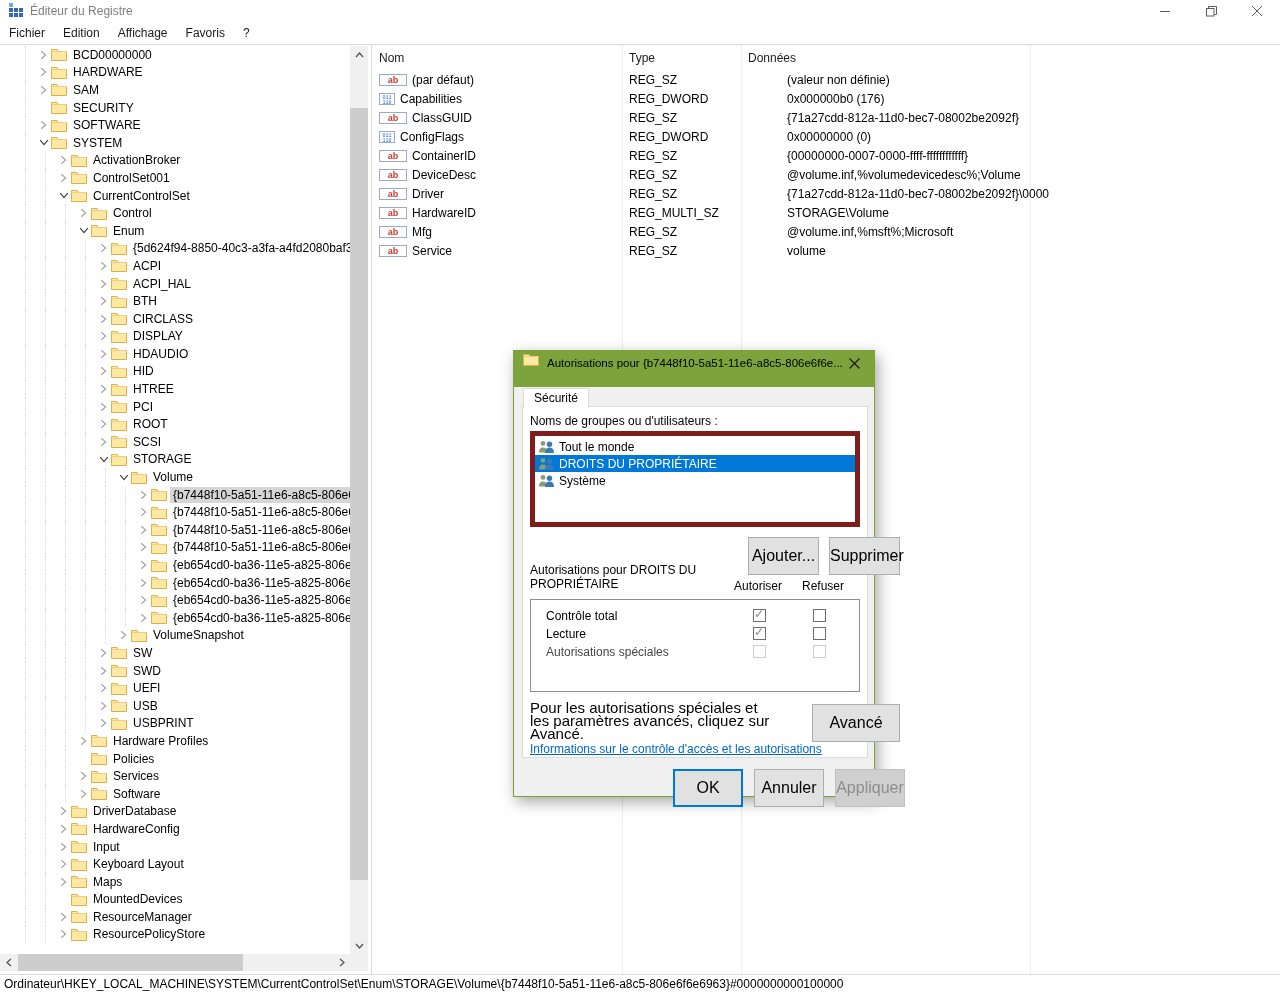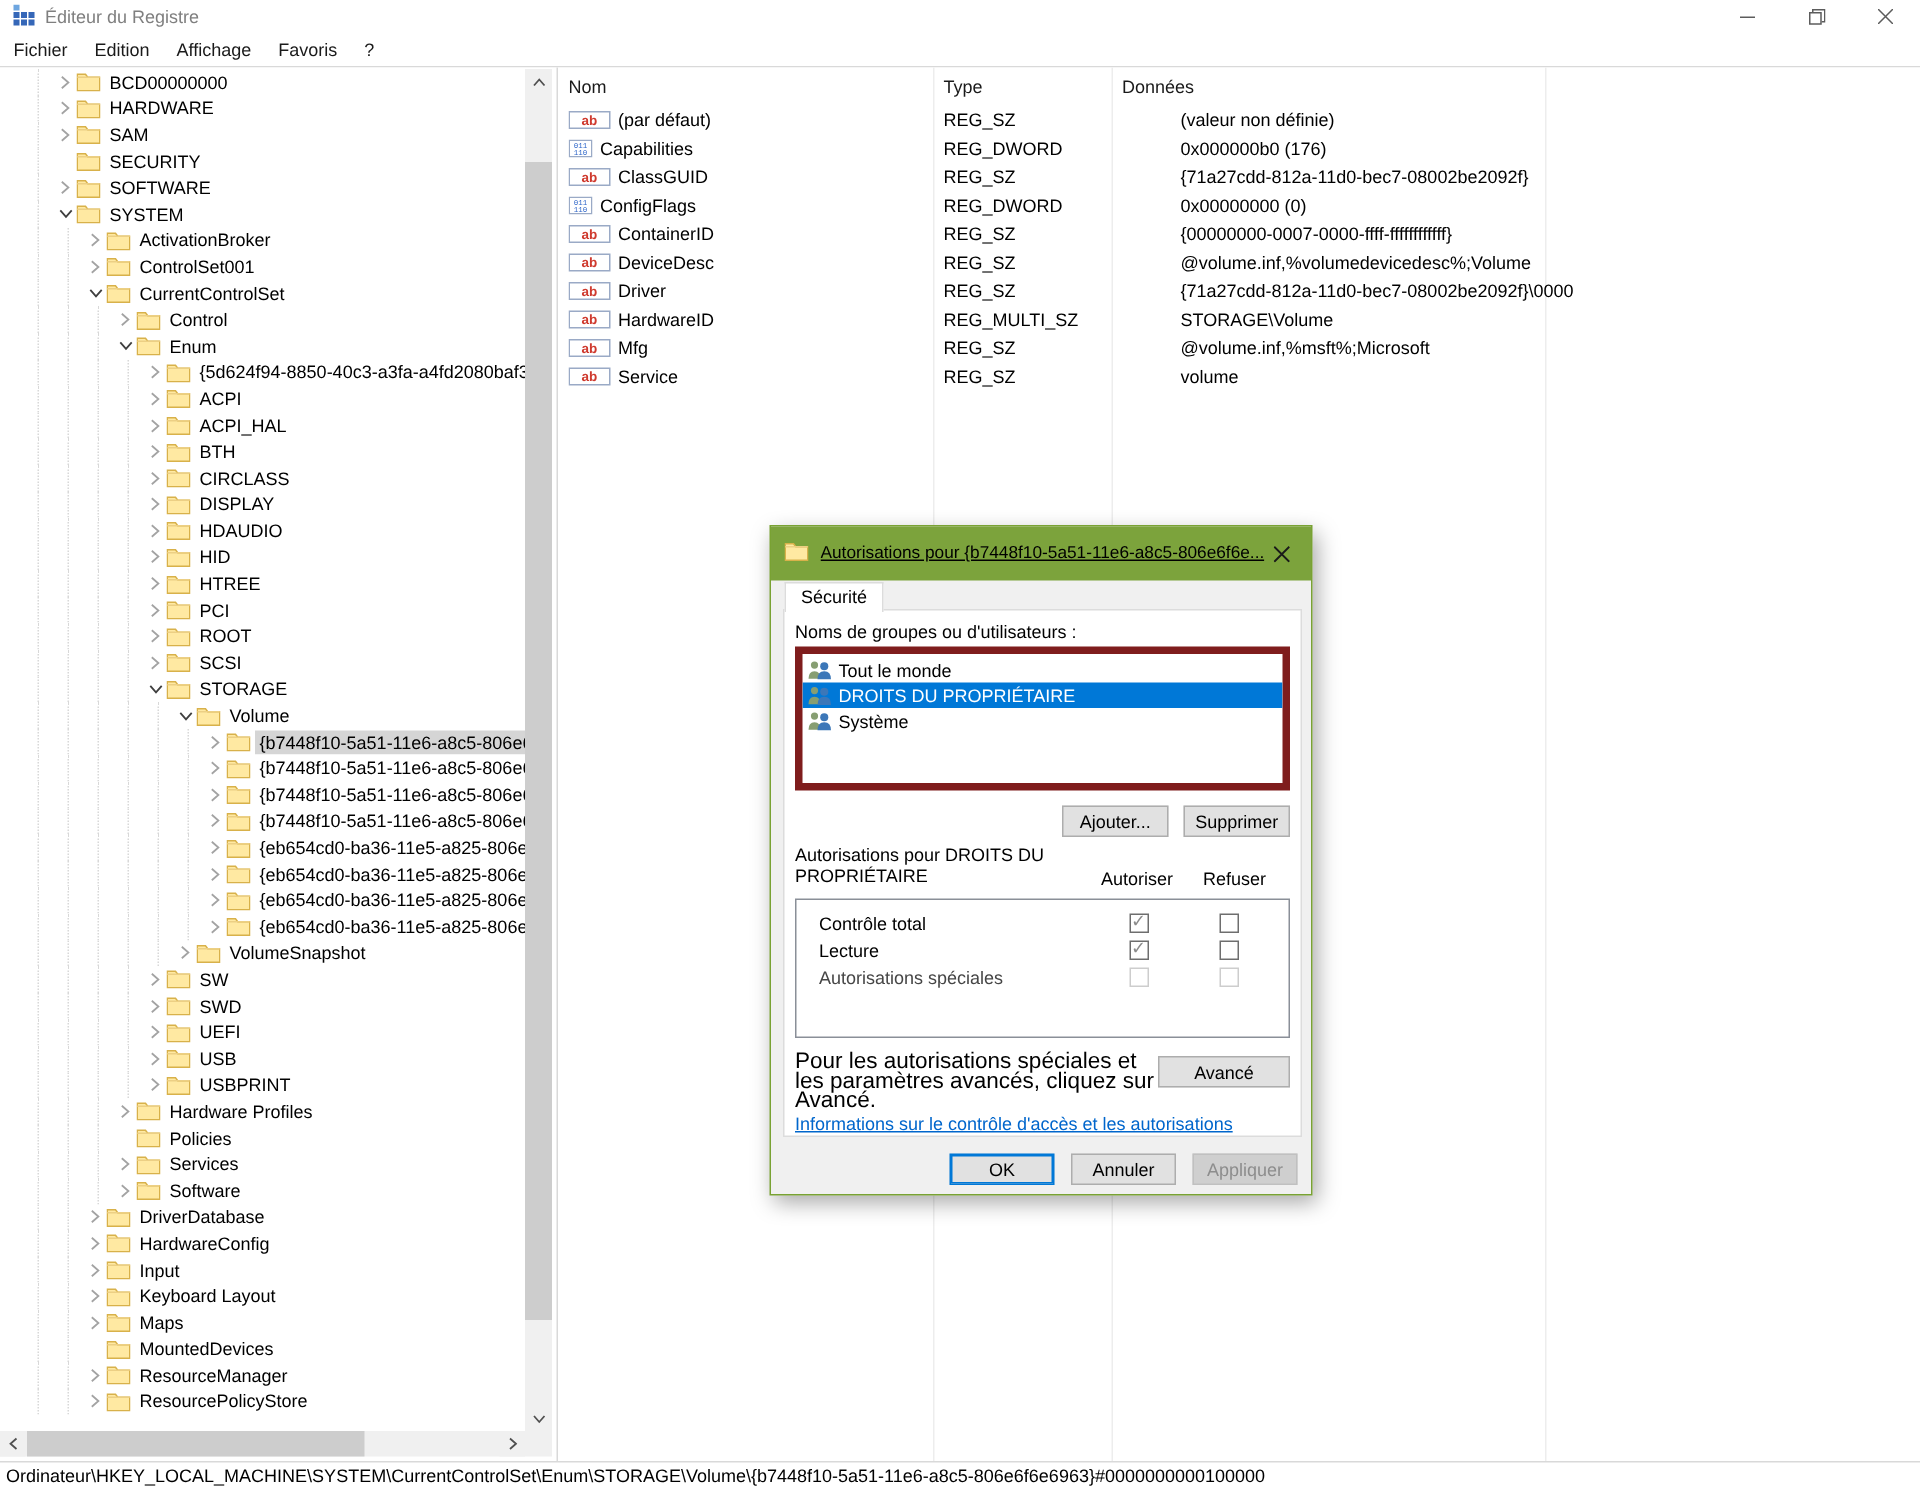--- a/index.html
+++ b/index.html
@@ -55,36 +55,36 @@
   .vic-ab{display:inline-block;width:28px;height:12px;border:1px solid #9aaac6;background:#fff;color:#cf3a2e;
           font-size:9px;font-weight:bold;line-height:11px;text-align:center;flex:none;box-sizing:border-box;}
 
   
   .statusbar{position:absolute;left:0;right:0;bottom:0;height:19px;border-top:1px solid #d9d9d9;
              line-height:18px;padding-left:4px;background:#fff;white-space:nowrap;overflow:hidden;}
 
   
   .dialog{position:absolute;left:513px;top:350px;width:362px;height:447px;background:#f0f0f0;
           border:1px solid #79a233;box-shadow:3px 5px 14px rgba(0,0,0,.35);box-sizing:border-box;}
-  .dlg-titlebar{position:absolute;top:0;left:0;right:0;height:29px;background:#7ca33c;display:flex;align-items:center;
-                padding:18px 9px;box-sizing:border-box;text-decoration:underline;}
+  .dlg-titlebar{position:absolute;top:0;left:0;right:0;height:29px;background:#7ca33c;display:flex;align-items:flex-end;
+                padding:18px 9px;box-sizing:border-box;}
   .dlg-title{margin-left:8px;font-size:11.5px;white-space:nowrap;overflow:hidden;flex:1;color:#000;}
   .dlg-close{width:22px;display:flex;justify-content:center;align-items:center;}
   .dlg-body{position:absolute;top:29px;left:0;right:0;bottom:0;}
   .tab{position:absolute;left:9px;top:8px;height:20px;line-height:19px;padding:0 10px;background:#fff;
        border:1px solid #dcdcdc;border-bottom:none;z-index:2;box-sizing:border-box;}
   .tabpage{position:absolute;left:8px;top:26px;width:346px;height:352px;background:#fff;border:1px solid #dcdcdc;box-sizing:border-box;}
   .lbl{position:absolute;color:#000;}
   .groups-lbl{left:7px;top:7px;}
   .groups-list{position:absolute;left:7px;top:24px;width:330px;height:96px;background:#fff;border:5px solid #7f1d1d;
                box-sizing:border-box;padding-top:2px;overflow:hidden;}
   .grow{height:17px;display:flex;align-items:center;gap:4px;padding-left:3px;white-space:nowrap;}
   .grow.sel{background:#0078d7;color:#fff;}
-  .btn{position:absolute;height:21px;background:#e1e1e1;border:1px solid #adadad;padding:0;box-sizing:border-box;
-       font-family:"Liberation Sans",sans-serif;font-size:12px;color:#000;}
+  .btn{position:absolute;height:38px;background:#e1e1e1;border:1px solid #adadad;padding:0;box-sizing:border-box;
+       font-family:"Liberation Sans",sans-serif;font-size:16px;color:#000;margin-left:40px;}
   .btn-add{left:185px;top:130px;width:71px;}
   .btn-rem{left:266px;top:130px;width:71px;}
   .perm-lbl{left:7px;top:156px;width:208px;line-height:14px;}
   .col-allow{left:200px;top:172px;width:70px;text-align:center;}
   .col-deny{left:268px;top:172px;width:64px;text-align:center;}
   .perm-box{position:absolute;left:7px;top:192px;width:330px;height:93px;background:#fff;border:1px solid #8a8f98;box-sizing:border-box;}
   .prow{position:absolute;left:0;right:0;height:18px;line-height:18px;}
   .prow .pname{padding-left:15px;}
   .prow.dis .pname{color:#464646;}
   .cb{position:absolute;top:2px;width:13px;height:13px;background:#fff;border:1px solid #6e6e6e;box-sizing:border-box;}

